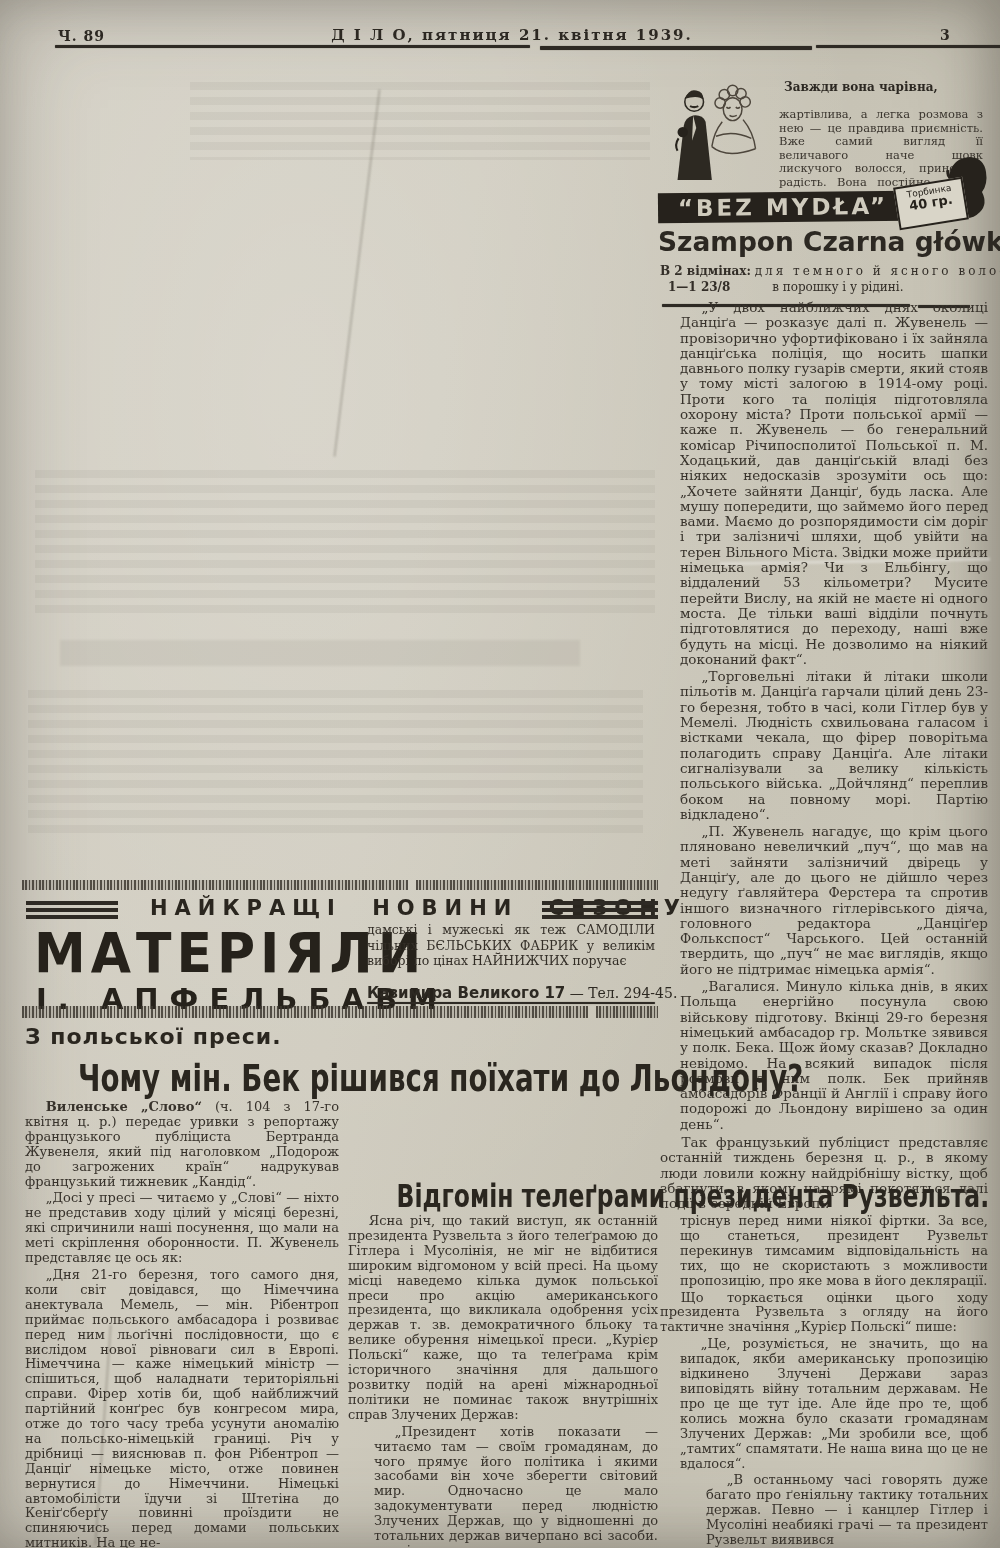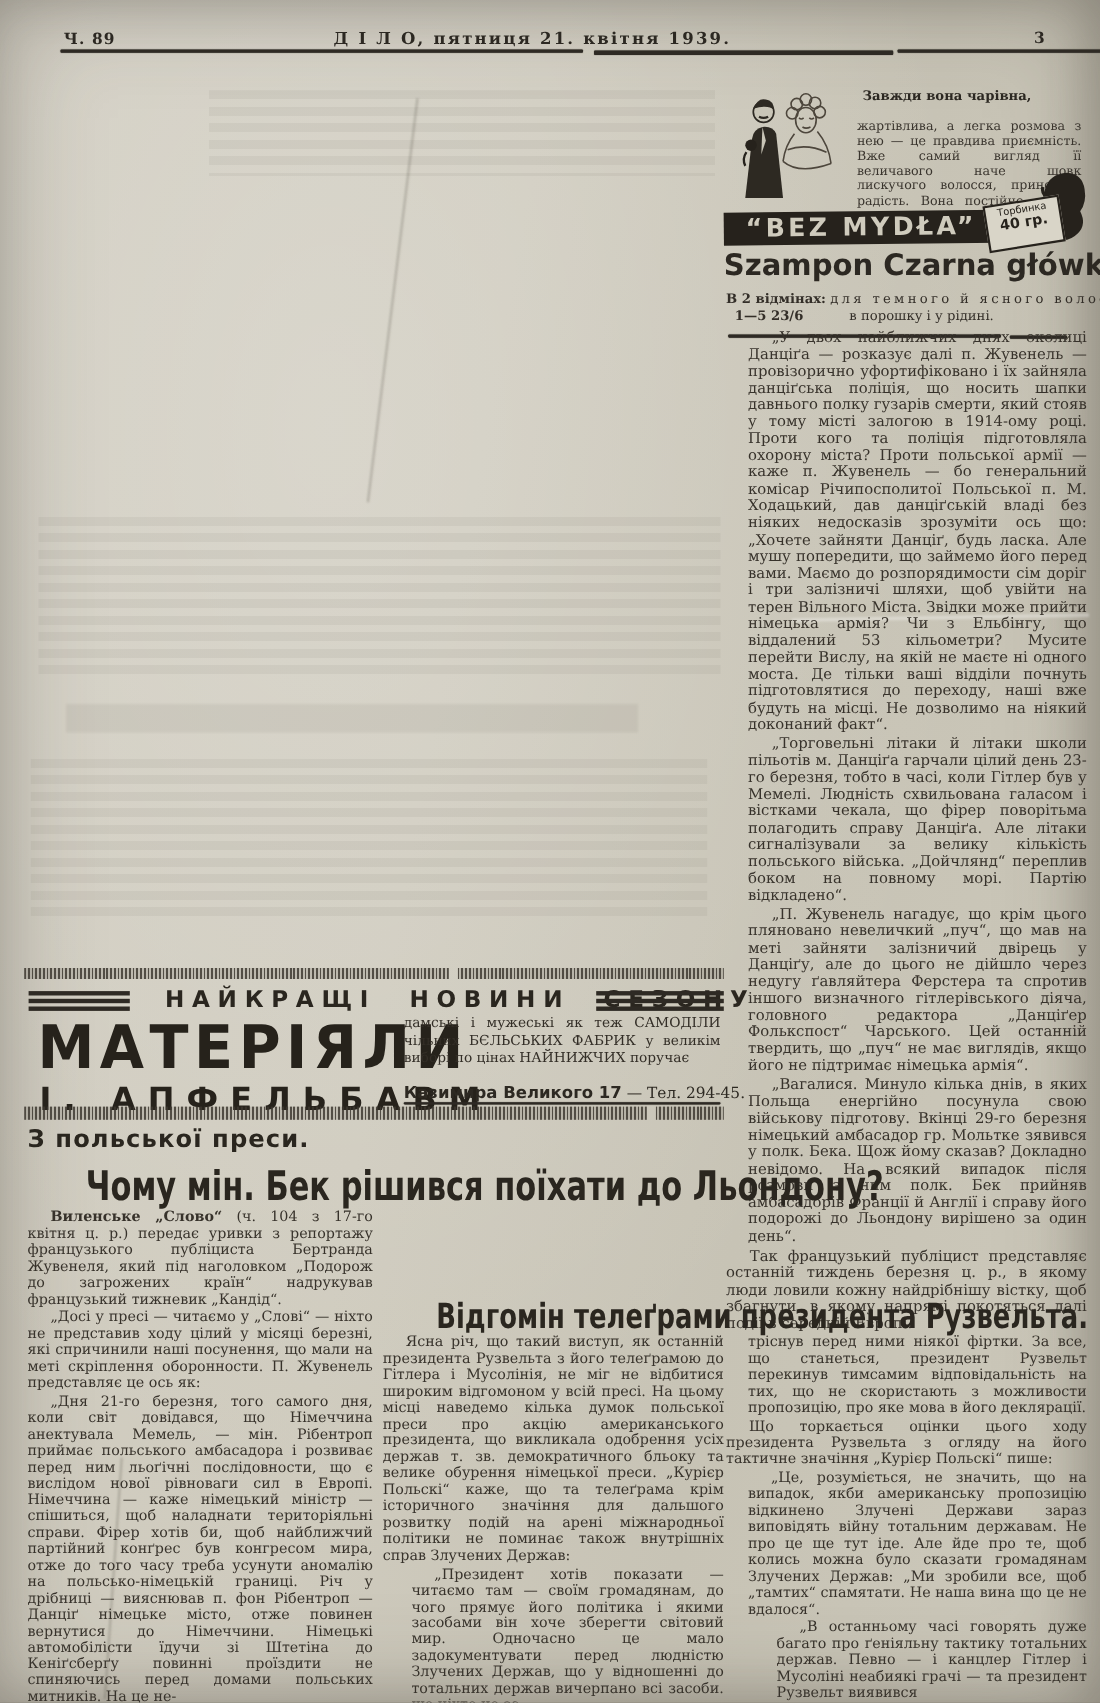--- a/index.html
+++ b/index.html
@@ -63,21 +63,21 @@
   .ghostbar{opacity:.07;filter:blur(1.2px);background:#4a443a;}
   .crease{background:rgba(80,74,64,.28);filter:blur(1px);}
   .foldlight{background:rgba(255,255,255,.35);filter:blur(1px);}
 </style>
 </head>
 <body>
 
 <div class="page">
 
   <div class="abs hdr-text" style="left:58px;top:28px;">Ч. 89</div>
-  <div class="abs hdr-text masthead" style="left:274px;top:26px;">Д І Л О,  пятниця 21. квітня 1939.</div>
+  <div class="abs hdr-text masthead" style="left:302px;top:26px;">Д І Л О,  пятниця 21. квітня 1939.</div>
   <div class="abs hdr-text" style="left:940px;top:27px;">3</div>
   <div class="abs rule" style="left:55px;top:45px;width:475px;height:3px;"></div>
   <div class="abs rule" style="left:540px;top:46px;width:272px;height:4px;"></div>
   <div class="abs rule" style="left:816px;top:45px;width:186px;height:3px;"></div>
 
   <div class="abs ghost" style="left:190px;top:82px;width:460px;height:78px;"></div>
   <div class="abs ghost" style="left:35px;top:470px;width:620px;height:150px;"></div>
   <div class="abs ghostbar" style="left:60px;top:640px;width:520px;height:26px;"></div>
   <div class="abs ghost" style="left:28px;top:690px;width:615px;height:150px;"></div>
   <div class="abs crease" style="left:356px;top:88px;width:2px;height:370px;transform:rotate(7deg);"></div>
@@ -125,21 +125,21 @@
       <span class="t2">40 гр.</span>
     </div>
 
     <div class="abs sh-product" style="left:0px;top:154px;">Szampon Czarna główka</div>
 
     <div class="abs sh-small" style="left:2px;top:192px;white-space:nowrap;">
       <b>В 2 відмінах:</b>
       <span class="spaced">для темного й ясного волосся</span>
     </div>
     <div class="abs sh-small" style="left:10px;top:208px;white-space:nowrap;">
-      <b>1—5 23/6</b>
+      <b>1—1 23/8</b>
       <span style="margin-left:38px;">в порошку і у рідині.</span>
     </div>
 
     <div class="abs rule" style="left:4px;top:232px;width:248px;height:3px;"></div>
     <div class="abs rule" style="left:260px;top:233px;width:52px;height:3px;"></div>
   </div>
 
   <div class="abs col rt" style="left:680px;top:300px;">
     <p class="ind">„У двох найближчих днях околиці Данціґа — розказує далі п. Жувенель — провізорично уфортифіковано і їх зайняла данціґська поліція, що носить шапки давнього полку гузарів смерти, який стояв у тому місті залогою в 1914-ому році. Проти кого та поліція підготовляла охорону міста? Проти польської армії — каже п. Жувенель — бо генеральний комісар Річипосполитої Польської п. М. Ходацький, дав данціґській владі без ніяких недосказів зрозуміти ось що: „Хочете зайняти Данціґ, будь ласка. Але мушу попередити, що займемо його перед вами. Маємо до розпорядимости сім доріг і три залізничі шляхи, щоб увійти на терен Вільного Міста. Звідки може прийти німецька армія? Чи з Ельбінгу, що віддалений 53 кільометри? Мусите перейти Вислу, на якій не маєте ні одного моста. Де тільки ваші відділи почнуть підготовлятися до переходу, наші вже будуть на місці. Не дозволимо на ніякий доконаний факт“.</p>
     <p class="ind">„Торговельні літаки й літаки школи пільотів м. Данціґа гарчали цілий день 23-го березня, тобто в часі, коли Гітлер був у Мемелі. Людність схвильована галасом і вістками чекала, що фірер поворітьма полагодить справу Данціґа. Але літаки сигналізували за велику кількість польського війська. „Дойчлянд“ переплив боком на повному морі. Партію відкладено“.</p>

